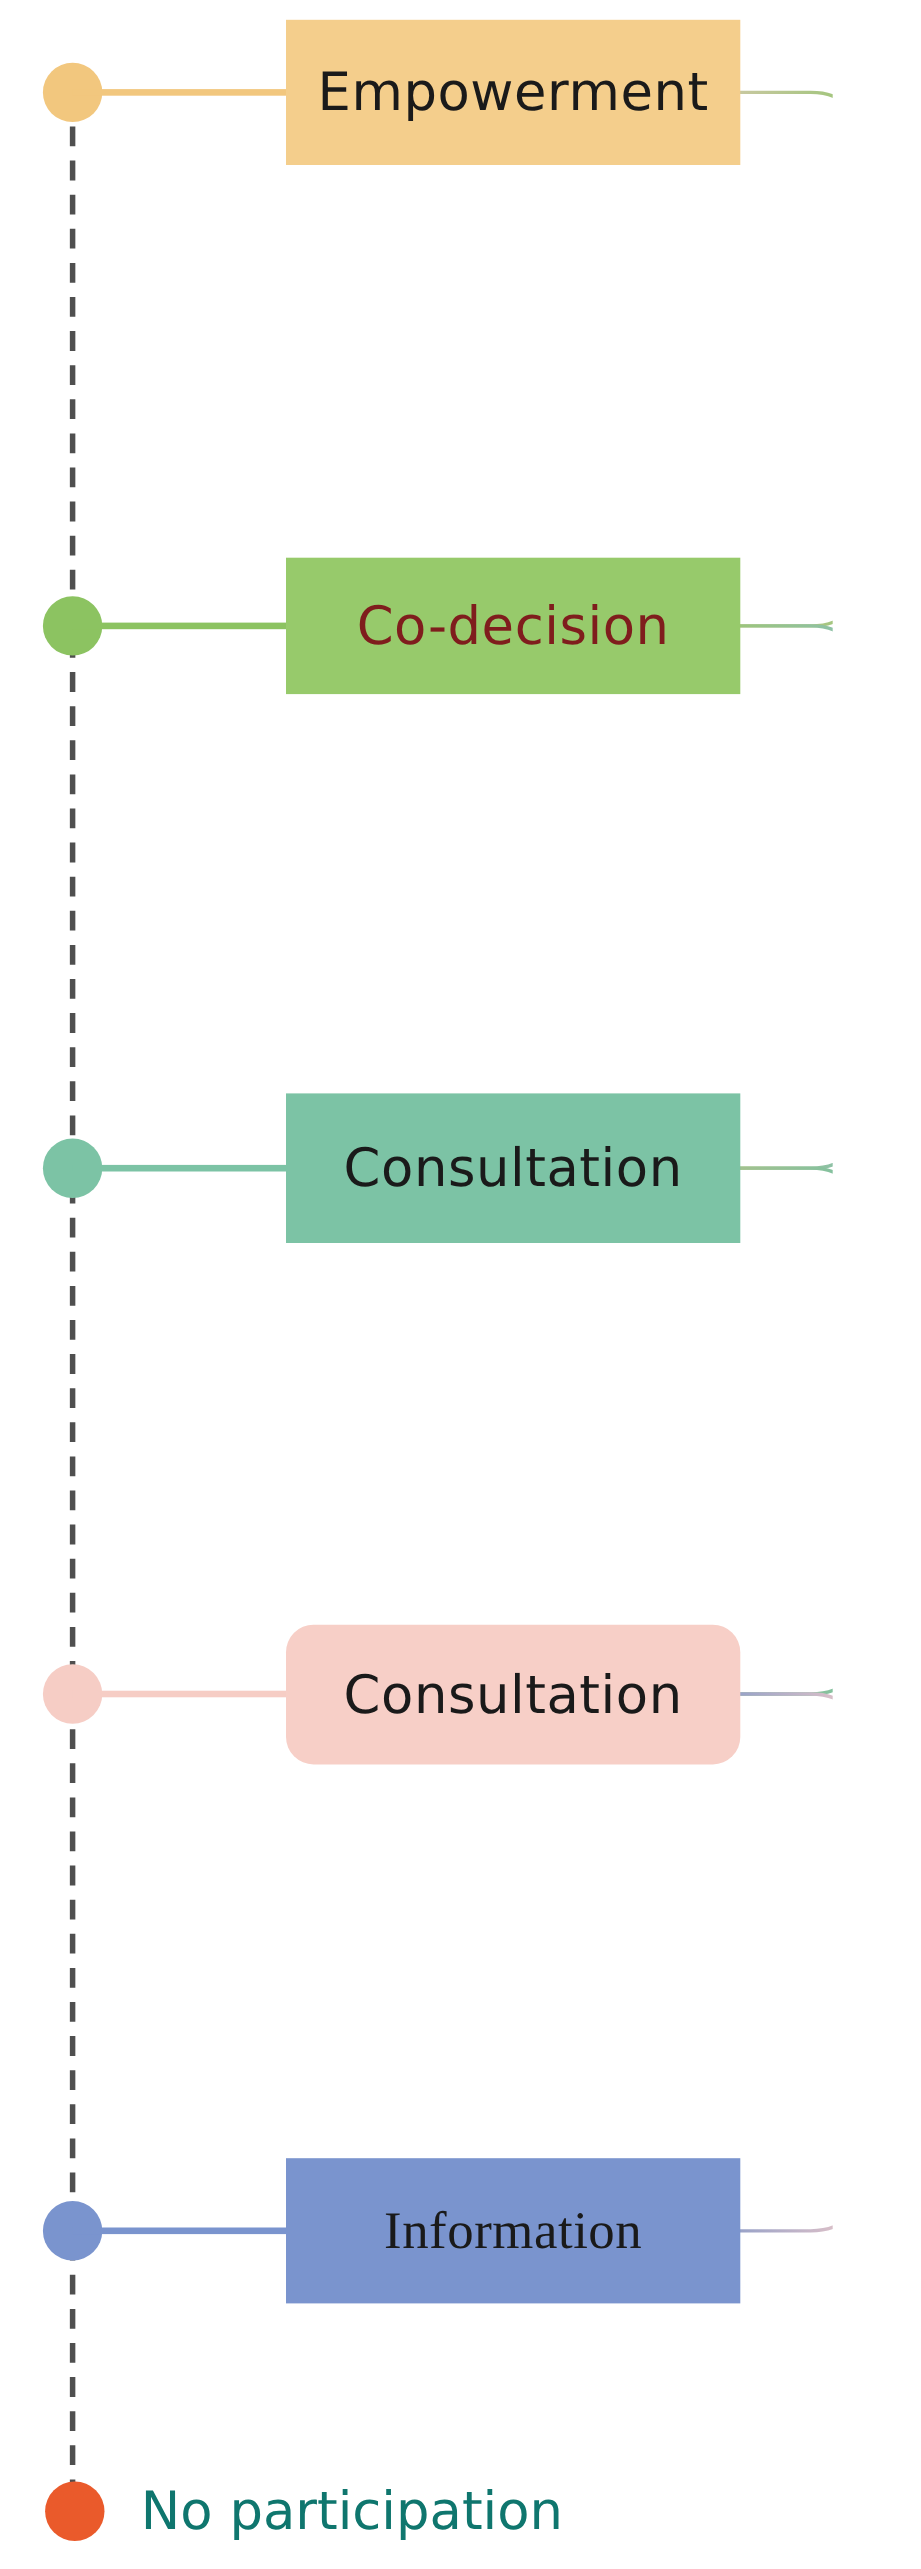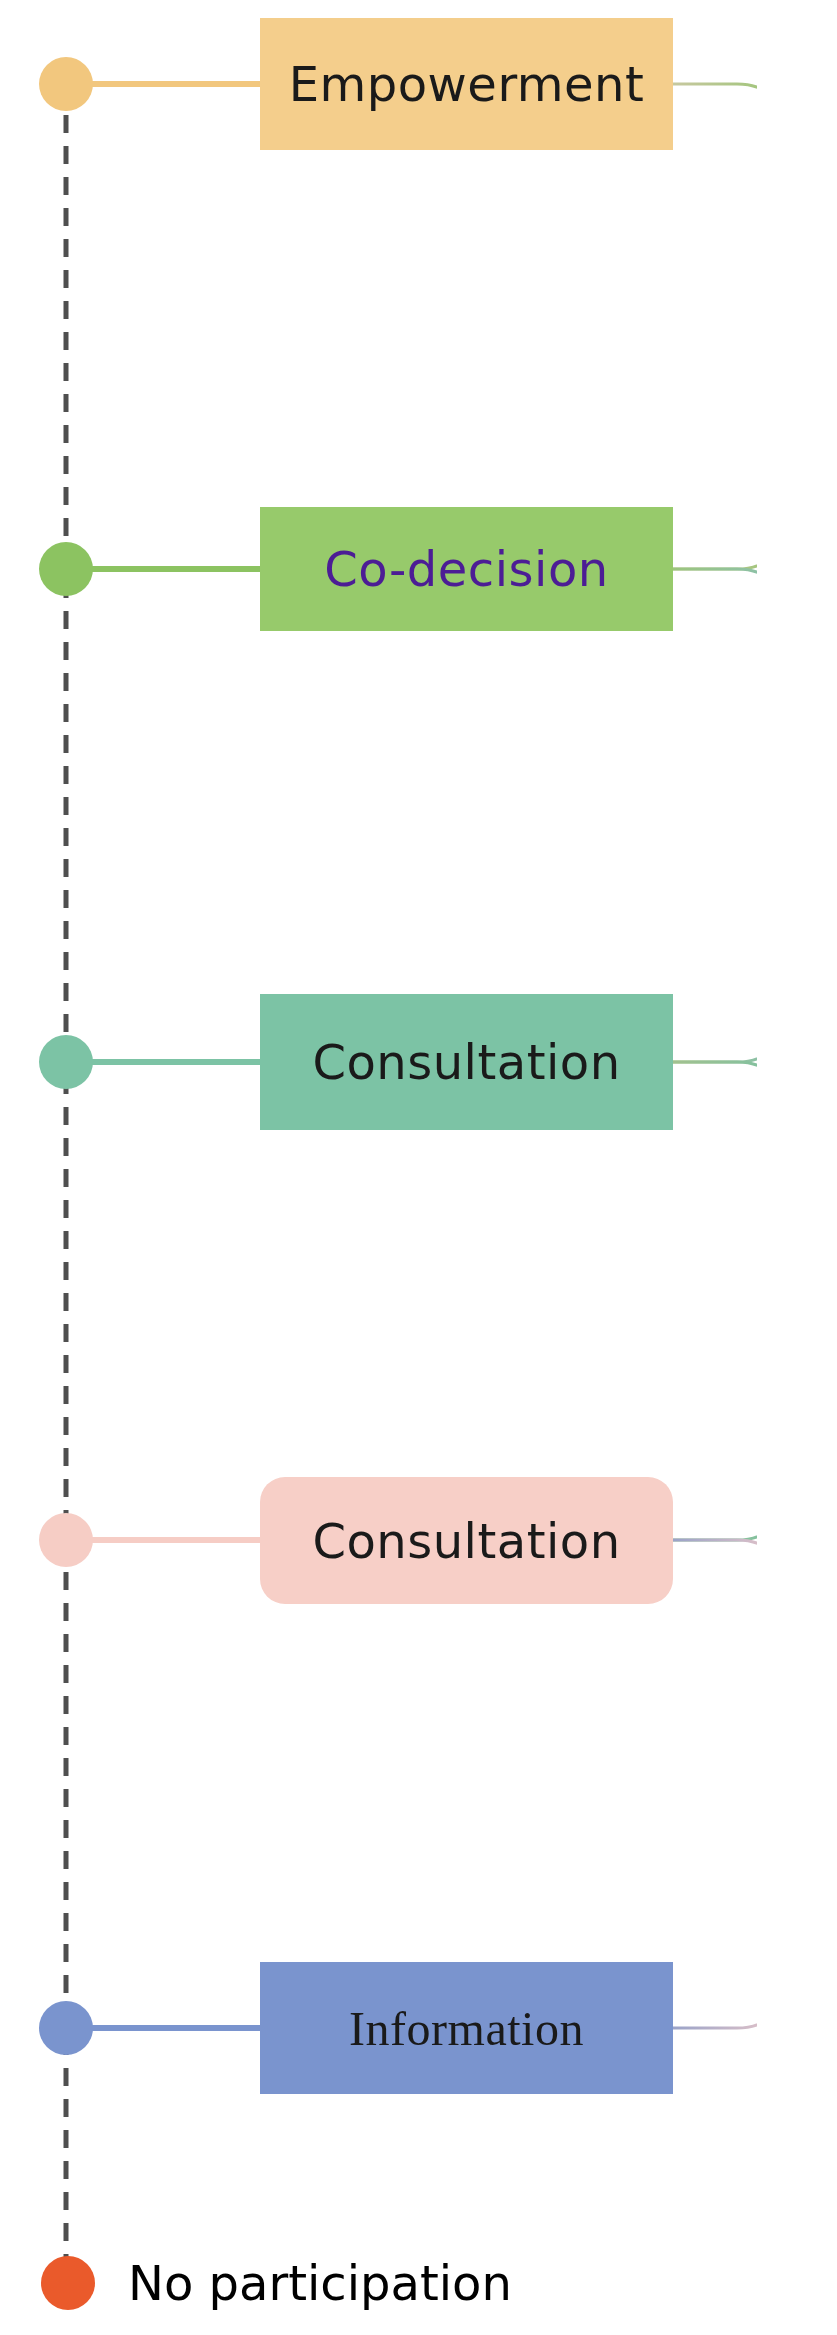--- a/index.html
+++ b/index.html
@@ -109,21 +109,21 @@
 
   <div class="level lv0">
     <div class="dot" style="background: rgb(242, 199, 126);"></div>
     <div class="hline" style="background: rgb(242, 199, 126);"></div>
     <div class="box" style="background: rgb(244, 206, 140); color: rgb(26, 26, 26);">Empowerment</div>
   </div>
 
   <div class="level lv1">
     <div class="dot" style="background: rgb(140, 195, 97);"></div>
     <div class="hline" style="background: rgb(140, 195, 97);"></div>
-    <div class="box" style="background: rgb(151, 202, 107); color: #4c1d95;">Co-decision</div>
+    <div class="box" style="background: rgb(151, 202, 107); color: #7f1d1d;">Co-decision</div>
   </div>
 
   <div class="level lv2">
     <div class="dot" style="background: rgb(124, 195, 165);"></div>
     <div class="hline" style="background: rgb(124, 195, 165);"></div>
     <div class="box" style="background: rgb(124, 195, 165); color: rgb(26, 26, 26);">Consultation</div>
   </div>
 
   <div class="level lv3">
     <div class="dot" style="background: rgb(246, 205, 197);"></div>
@@ -132,16 +132,16 @@
   </div>
 
   <div class="level lv4">
     <div class="dot" style="background: rgb(122, 148, 206);"></div>
     <div class="hline" style="background: rgb(122, 148, 206);"></div>
     <div class="box" style="background: rgb(122, 148, 206); color: rgb(26, 26, 26); font-family: Liberation Serif, serif;">Information</div>
   </div>
 
   <div id="no-participation">
     <div class="dot" style="background: rgb(234, 90, 43);"></div>
-    <div class="np-label" style="color: #000000;">No participation</div>
+    <div class="np-label" style="color: #0f766e;">No participation</div>
   </div>
 
 </div>
 
 </body></html>

